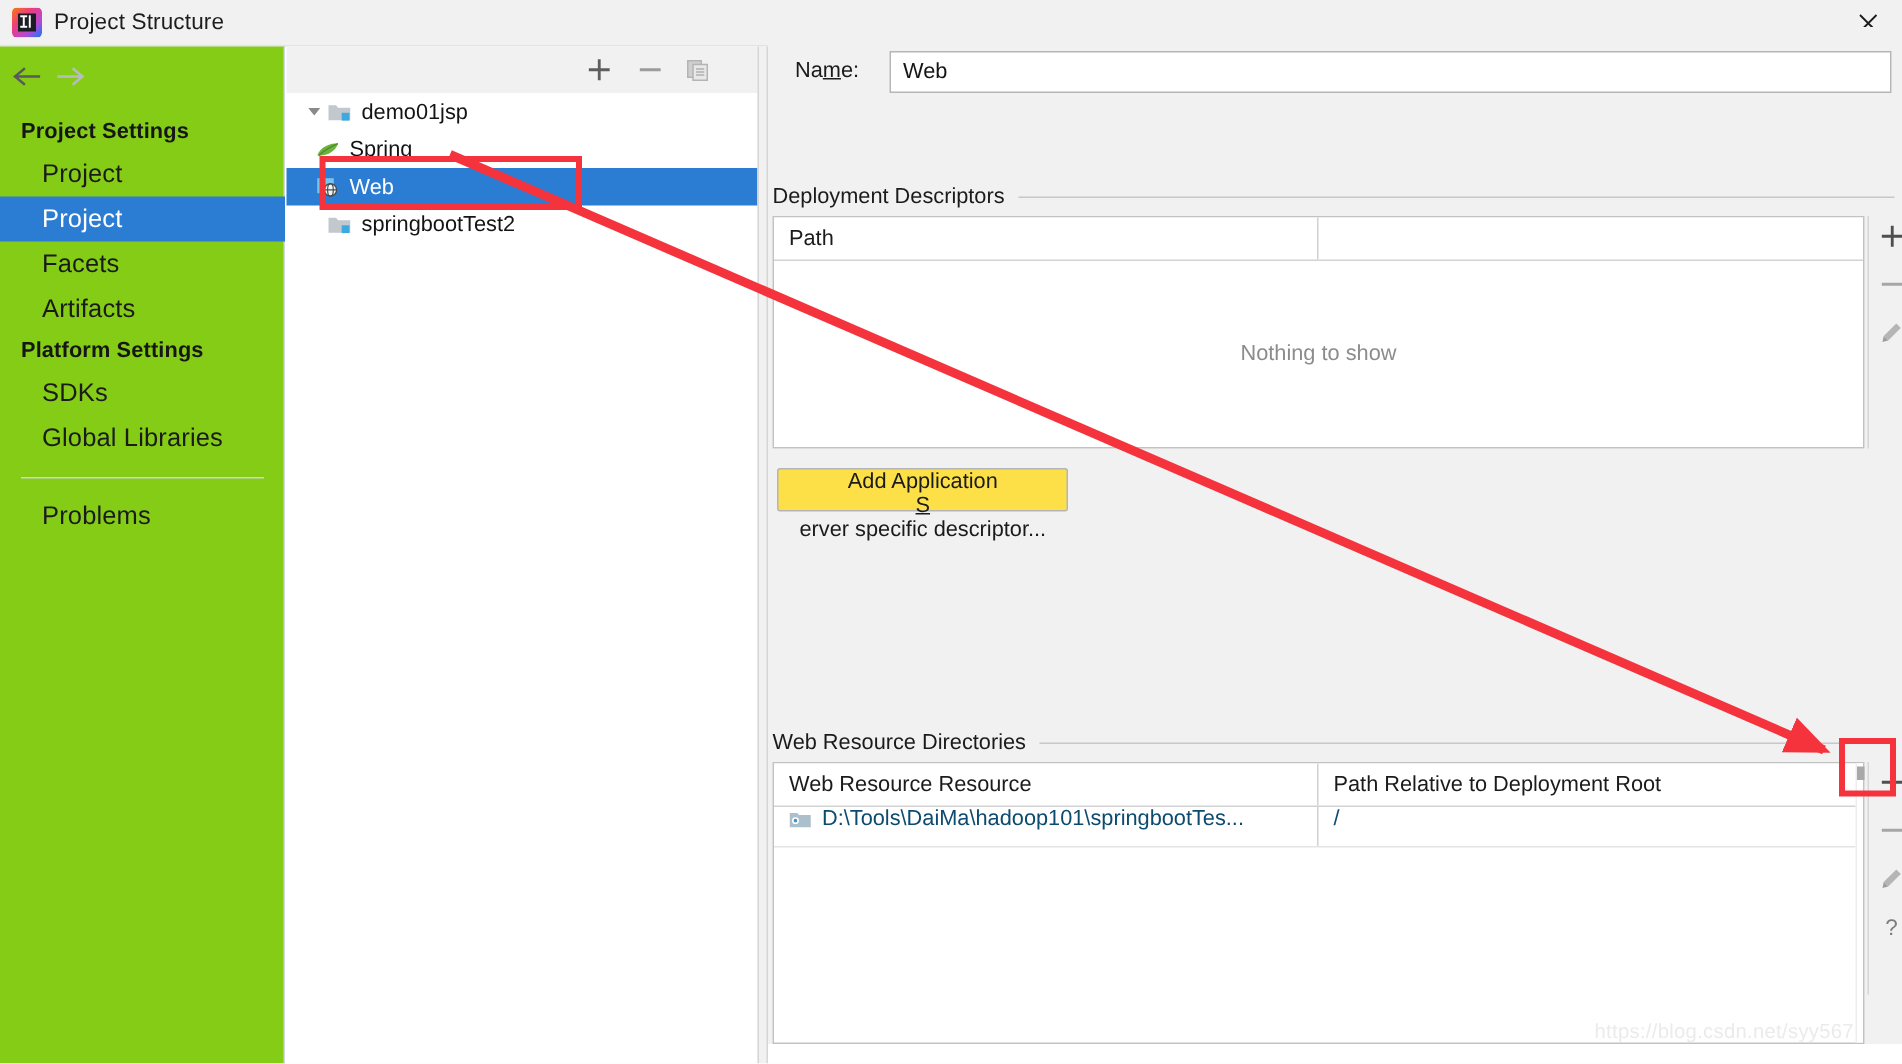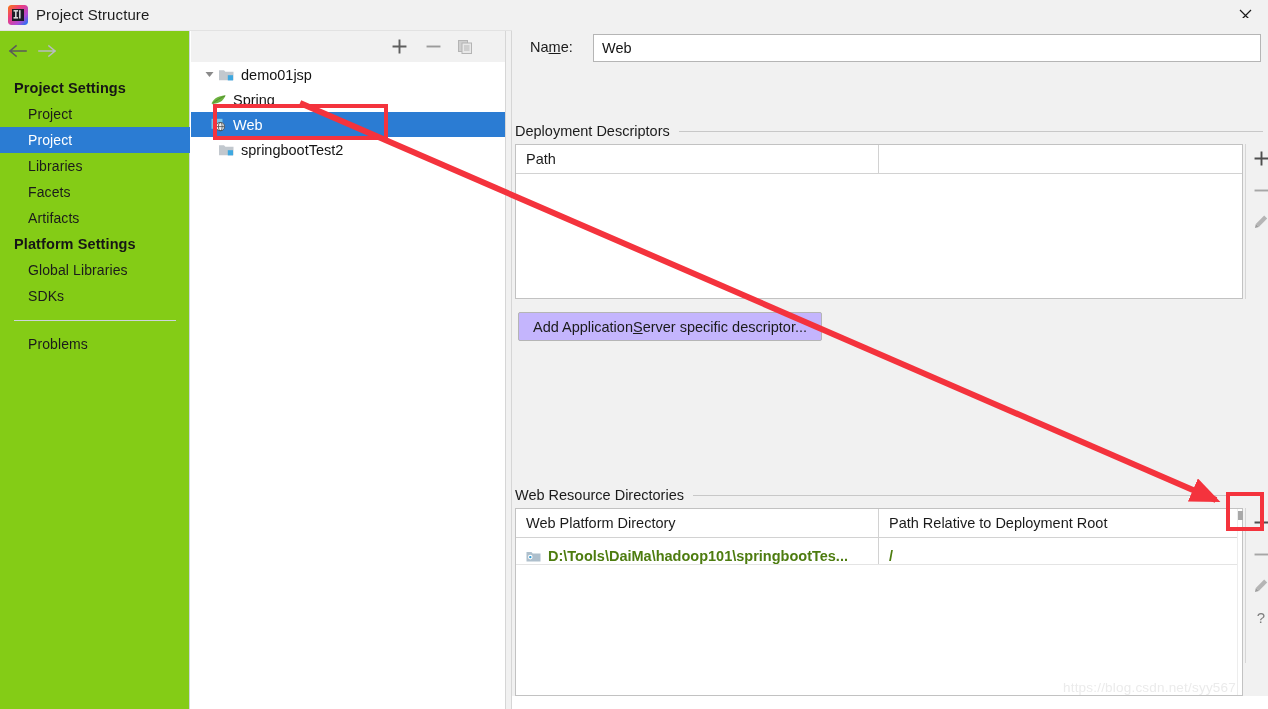--- a/index.html
+++ b/index.html
@@ -65,21 +65,21 @@
   .nav-fwd  { left: 30px; }
 
   .sidebar-list { position: absolute; left: 0; top: 44px; width: 190px; }
   .group-header {
     padding: 5px 0 5px 14px;
     font-size: 14.5px; font-weight: bold; color: #161616;
     letter-spacing: .1px;
   }
   .nav-item {
     padding: 5px 0 5px 28px;
-    font-size: 14px; color: #1b1b1b;
+    font-size: 17px; color: #1b1b1b;
     cursor: default;
     letter-spacing: .1px;
   }
   .nav-item.selected { background: #2b7cd3; color: #ffffff; }
   .sidebar-sep {
     margin: 11px 14px 10px 14px;
     height: 1px; background: #cdd4da;
   }
 
   
@@ -202,23 +202,22 @@
     white-space: nowrap;
   }
   .col-div { width: 1px; background: #d2d2d2; height: 100%; }
   .tbl-empty {
     display: flex; align-items: center; justify-content: center;
     font-size: 14.5px; color: #8c8c8c;
   }
   .tbl-row {
     display: flex; height: 27px;
     border-bottom: 1px solid #e4e4e4;
-    font-size: 14.5px; color: #4d7c0f;
-    align-items: flex-end;
-    font-weight: bold;
+    font-size: 14.5px; color: #0c4a6e;
+    align-items: flex-start;
   }
   .tbl-td {
     display: flex; align-items: center;
     padding-left: 10px;
     white-space: nowrap; overflow: hidden;
   }
 
   
   .dd-table { left: 3px; top: 126px; width: 728px; height: 155px; }
   .dd-col-a { width: 362px; }
@@ -237,27 +236,28 @@
     width: 31px; height: 32px;
     display: flex; align-items: center; justify-content: center;
     cursor: default;
   }
   .dd-toolbar { left: 733px; top: 126px; height: 155px; }
   .wrd-toolbar { left: 733px; top: 490px; height: 155px; }
 
   .add-desc-btn {
     position: absolute; left: 6px; top: 294px;
     height: 29px; padding: 0 14px;
-    background: #c4b5fd;
+    background: #fde047;
     border: 1px solid #b5b5b5;
     border-radius: 2px;
     font-family: "Liberation Sans", sans-serif;
     font-size: 14.5px; color: #1b1b1b;
     display: flex; align-items: center;
     cursor: default;
+    flex-direction: column;
   }
   .add-desc-btn u { text-decoration: underline; }
 
   
   .wrd-table { left: 3px; top: 490px; width: 728px; height: 188px; }
   .wrd-col-a { width: 362px; }
   .wrd-col-b { width: 363px; }
 
   .dir-icon {
     width: 15px; height: 13px;
@@ -343,27 +343,26 @@
         <svg width="19" height="14" viewBox="0 0 19 14">
           <path d="M11 2 L17 7 L11 12 M17 7 L1 7" stroke="#b8bcc0" stroke-width="1.6" fill="none" stroke-linecap="square"></path>
         </svg>
       </div>
     </div>
 
     <div class="sidebar-list">
       <div class="group-header">Project Settings</div>
       <div class="nav-item">Project</div>
       <div class="nav-item selected">Project</div>
-      <div class="nav-item">Libraries</div>
       <div class="nav-item">Facets</div>
       <div class="nav-item">Artifacts</div>
 
       <div class="group-header">Platform Settings</div>
+      <div class="nav-item">SDKs</div>
       <div class="nav-item">Global Libraries</div>
-      <div class="nav-item">SDKs</div>
 
       <div class="sidebar-sep"></div>
 
       <div class="nav-item">Problems</div>
     </div>
   </div>
 
   <div class="tree-panel">
     <div class="tree-toolbar">
       <div class="tb-btn tb-add">
@@ -450,20 +449,21 @@
     <div class="section-title dd-title">
       <span>Deployment Descriptors</span>
       <span class="rule"></span>
     </div>
 
     <div class="table-frame dd-table">
       <div class="tbl-header">
         <div class="tbl-th dd-col-a">Path</div>
         <div class="col-div"></div>
       </div>
+      <div class="tbl-empty dd-empty">Nothing to show</div>
     </div>
 
     <div class="vtoolbar dd-toolbar">
       <div class="vt-btn">
         <span>
           <svg width="15" height="15" viewBox="0 0 15 15">
             <path d="M7.5 1.5 L7.5 13.5 M1.5 7.5 L13.5 7.5" stroke="#4f4f4f" stroke-width="1.9" stroke-linecap="square"></path>
           </svg>
         </span>
       </div>
@@ -490,21 +490,21 @@
         <span>erver specific descriptor...</span>
       </div>
 
     <div class="section-title wrd-title">
       <span>Web Resource Directories</span>
       <span class="rule"></span>
     </div>
 
     <div class="table-frame wrd-table">
       <div class="tbl-header">
-        <div class="tbl-th wrd-col-a">Web Platform Directory</div>
+        <div class="tbl-th wrd-col-a">Web Resource Resource</div>
         <div class="col-div"></div>
         <div class="tbl-th wrd-col-b">Path Relative to Deployment Root</div>
       </div>
       <div class="tbl-row">
         <div class="tbl-td wrd-col-a">
           <span class="dir-icon">
             <svg width="15" height="13" viewBox="0 0 15 13">
               <path d="M0.5 2 h5 l1.2 1.4 h7.8 v8.1 h-14 z" fill="#aebfcc"></path>
               <circle cx="4.3" cy="7.1" r="2.3" fill="#ffffff"></circle>
               <circle cx="4.3" cy="7.1" r="1.2" fill="#2e9bd6"></circle>

